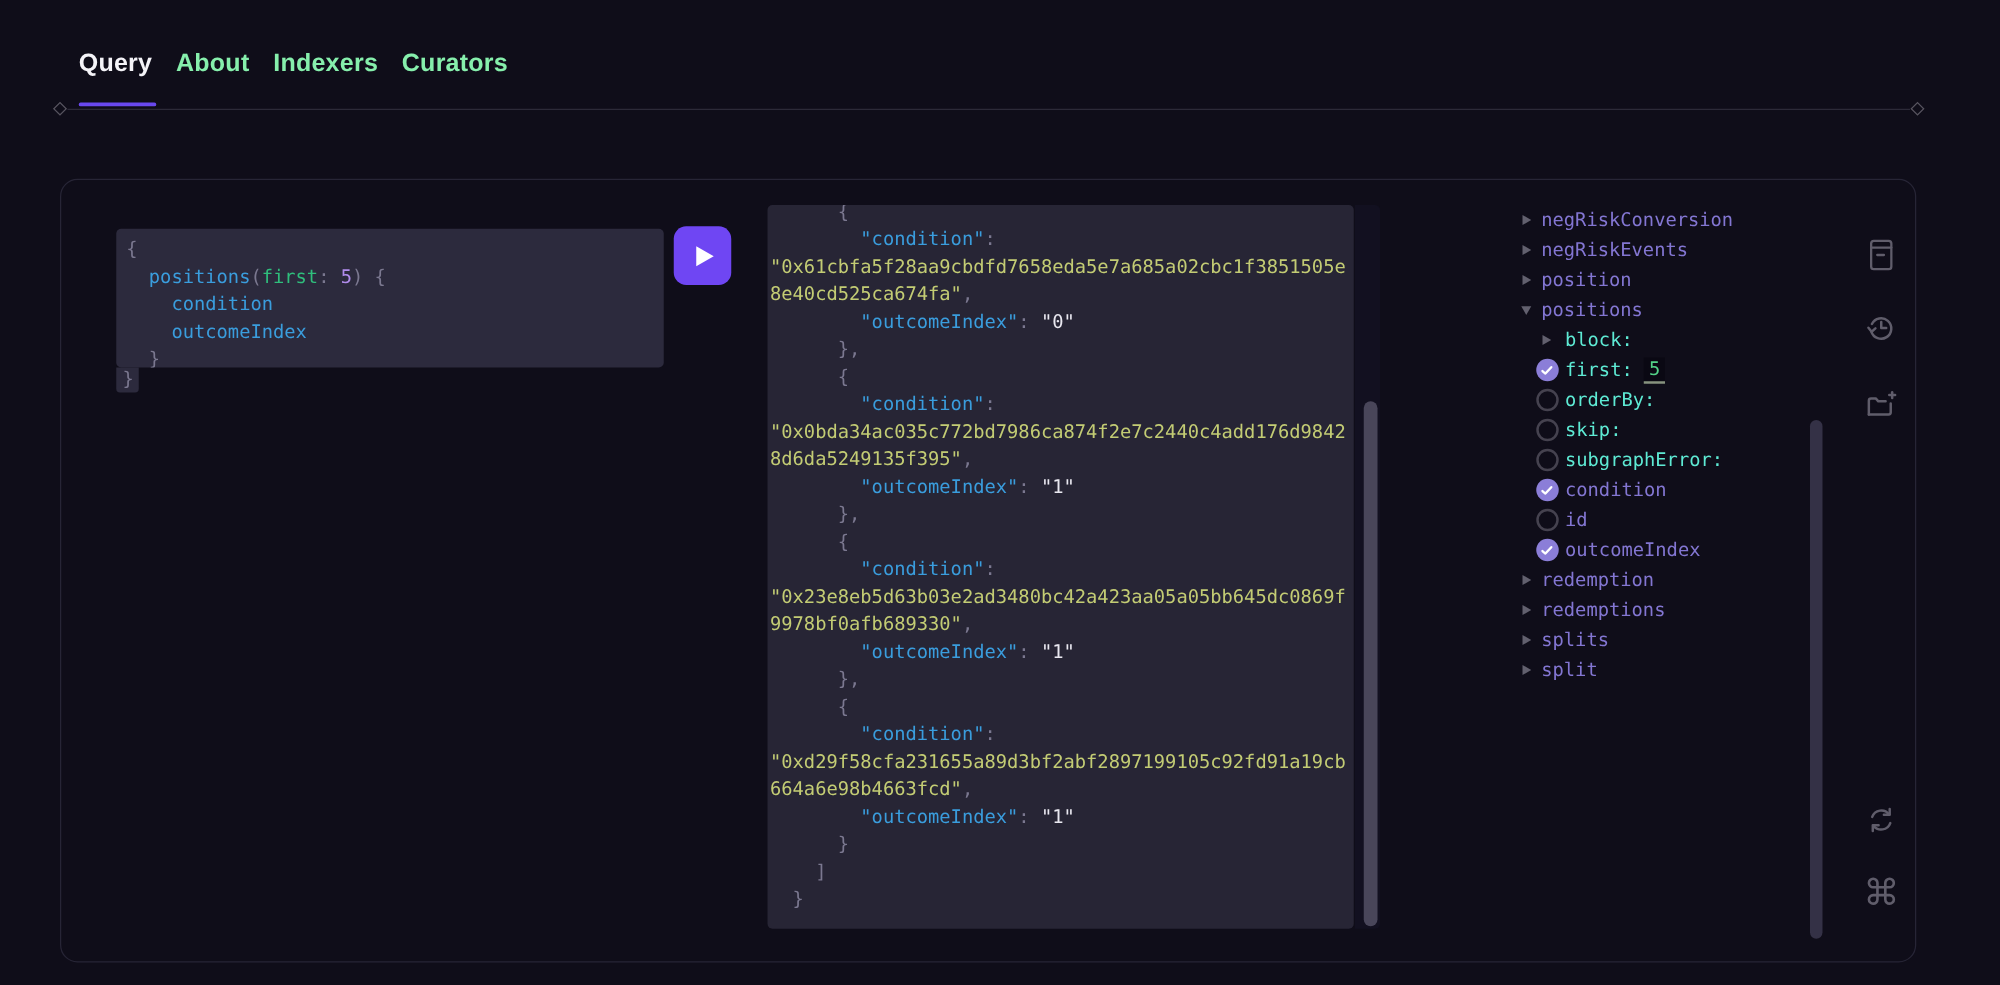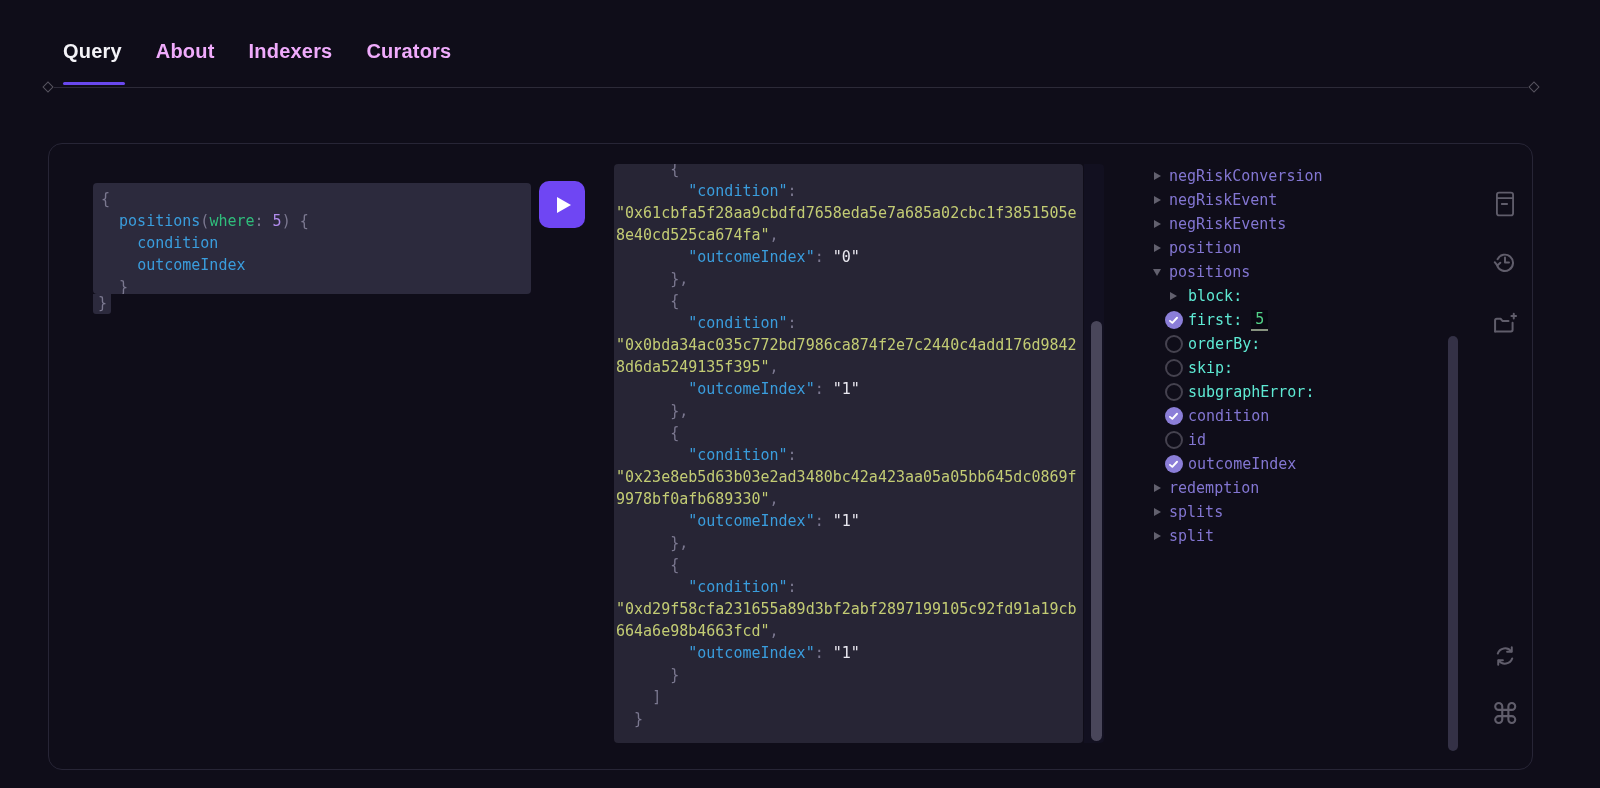--- a/index.html
+++ b/index.html
@@ -1,22 +1,22 @@
 <!DOCTYPE html>
 <html><head>
 <meta charset="utf-8">
 <style>
   html,body{margin:0;padding:0;background:#0f0d19;}
   *{box-sizing:border-box;}
   .page{position:relative;width:1600px;height:788px;background:#0f0d19;overflow:hidden;
         font-family:"Liberation Sans",sans-serif;}
 
   
-  .tabbar{position:absolute;left:63px;top:36px;display:flex;gap:34px;height:30px;align-items:center;}
-  .tab{font-size:20px;font-weight:700;color:#f0abfc;letter-spacing:.2px;cursor:pointer;}
+  .tabbar{position:absolute;left:63px;top:36px;display:flex;gap:19px;height:30px;align-items:center;}
+  .tab{font-size:20px;font-weight:700;color:#86efac;letter-spacing:.2px;cursor:pointer;}
   .tab.active{color:#f4f3f8;}
   .tab-underline{position:absolute;left:63px;top:82px;width:62px;height:3px;background:#6948ee;border-radius:2px;}
   .rule{position:absolute;left:44px;right:62px;top:81px;height:12px;display:flex;align-items:center;}
   .diamond{width:8px;height:8px;border:1.5px solid #57545f;transform:rotate(45deg);background:#0f0d19;flex:0 0 auto;}
   .rule-line{flex:1;height:1px;background:#2c2a38;margin:0 2px;}
 
   
   .container{position:absolute;left:48px;top:143px;width:1485px;height:627px;
              border:1px solid #272536;border-radius:14px;}
 
@@ -33,21 +33,21 @@
 
   
   .response{position:absolute;left:565px;top:20px;width:469px;height:579px;background:#272535;border-radius:4px;overflow:hidden;}
   .response pre{margin:-6px 0 0 0;padding:0 4px 0 2px;font:15px/22px "DejaVu Sans Mono",monospace;
                 color:#7b7890;white-space:pre-wrap;overflow-wrap:break-word;word-break:break-word;}
   .tk-key{color:#3a9ddd;} .tk-str{color:#c3cc74;} .tk-white{color:#e9e8f0;}
   .resp-track{position:absolute;left:1035px;top:20px;width:20px;height:579px;background:#121020;border-radius:0 4px 4px 0;}
   .resp-thumb{position:absolute;left:7px;top:157px;width:11px;height:420px;background:#49465a;border-radius:5.5px;}
 
   
-  .explorer{position:absolute;left:1100px;top:20px;width:300px;}
+  .explorer{position:absolute;left:1164px;top:20px;width:300px;}
   .exp-row{display:flex;align-items:center;height:24px;font:15px/24px "DejaVu Sans Mono",monospace;cursor:pointer;}
   .exp-row .slot{flex:0 0 auto;display:flex;align-items:center;justify-content:center;}
   .slot-l0{width:12px;margin-left:2px;margin-right:6px;}
   .slot-l1{width:19px;margin-left:15px;margin-right:5px;}
   .arr-r{width:0;height:0;border-left:7px solid #62606e;border-top:4.5px solid transparent;border-bottom:4.5px solid transparent;}
   .arr-d{width:0;height:0;border-top:7px solid #62606e;border-left:4.5px solid transparent;border-right:4.5px solid transparent;}
   .cb{width:18px;height:18px;border-radius:50%;display:flex;align-items:center;justify-content:center;}
   .cb.checked{background:#8b7ed8;}
   .cb.unchecked{border:2px solid #45424f;}
   .lbl-field{color:#8376d2;} .lbl-arg{color:#5eead4;}
@@ -76,21 +76,21 @@
   <div class="rule">
     <span class="diamond"></span>
     <span class="rule-line"></span>
     <span class="diamond"></span>
   </div>
 
   <div class="container">
 
     <div class="editor">
         <pre id="query-pre"><span class="tk-p">{
-  </span><span class="tk-f">positions</span><span class="tk-p">(</span><span class="tk-a">where</span><span class="tk-p">: </span><span class="tk-n">5</span><span class="tk-p">) {
+  </span><span class="tk-f">positions</span><span class="tk-p">(</span><span class="tk-a">first</span><span class="tk-p">: </span><span class="tk-n">5</span><span class="tk-p">) {
     </span><span class="tk-f">condition</span><span class="tk-p">
     </span><span class="tk-f">outcomeIndex</span><span class="tk-p">
   }</span></pre>
       </div>
     <div class="editor-tail"><span>}</span></div>
 
     <button class="play">
       <span class="play-tri"></span>
     </button>
 
@@ -122,26 +122,20 @@
         <div class="exp-row">
           <span class="slot slot-l0">
             <span class="arr-r"></span>
           </span>
           <span class="lbl-field">negRiskConversion</span>
         </div>
         <div class="exp-row">
           <span class="slot slot-l0">
             <span class="arr-r"></span>
           </span>
-          <span class="lbl-field">negRiskEvent</span>
-        </div>
-        <div class="exp-row">
-          <span class="slot slot-l0">
-            <span class="arr-r"></span>
-          </span>
           <span class="lbl-field">negRiskEvents</span>
         </div>
         <div class="exp-row">
           <span class="slot slot-l0">
             <span class="arr-r"></span>
           </span>
           <span class="lbl-field">position</span>
         </div>
         <div class="exp-row">
           <span class="slot slot-l0">
@@ -208,20 +202,26 @@
               </svg>
             </span>
           </span>
           <span class="lbl-field">outcomeIndex</span>
         </div>
         <div class="exp-row">
           <span class="slot slot-l0">
             <span class="arr-r"></span>
           </span>
           <span class="lbl-field">redemption</span>
+        </div>
+        <div class="exp-row">
+          <span class="slot slot-l0">
+            <span class="arr-r"></span>
+          </span>
+          <span class="lbl-field">redemptions</span>
         </div>
         <div class="exp-row">
           <span class="slot slot-l0">
             <span class="arr-r"></span>
           </span>
           <span class="lbl-field">splits</span>
         </div>
         <div class="exp-row">
           <span class="slot slot-l0">
             <span class="arr-r"></span>

